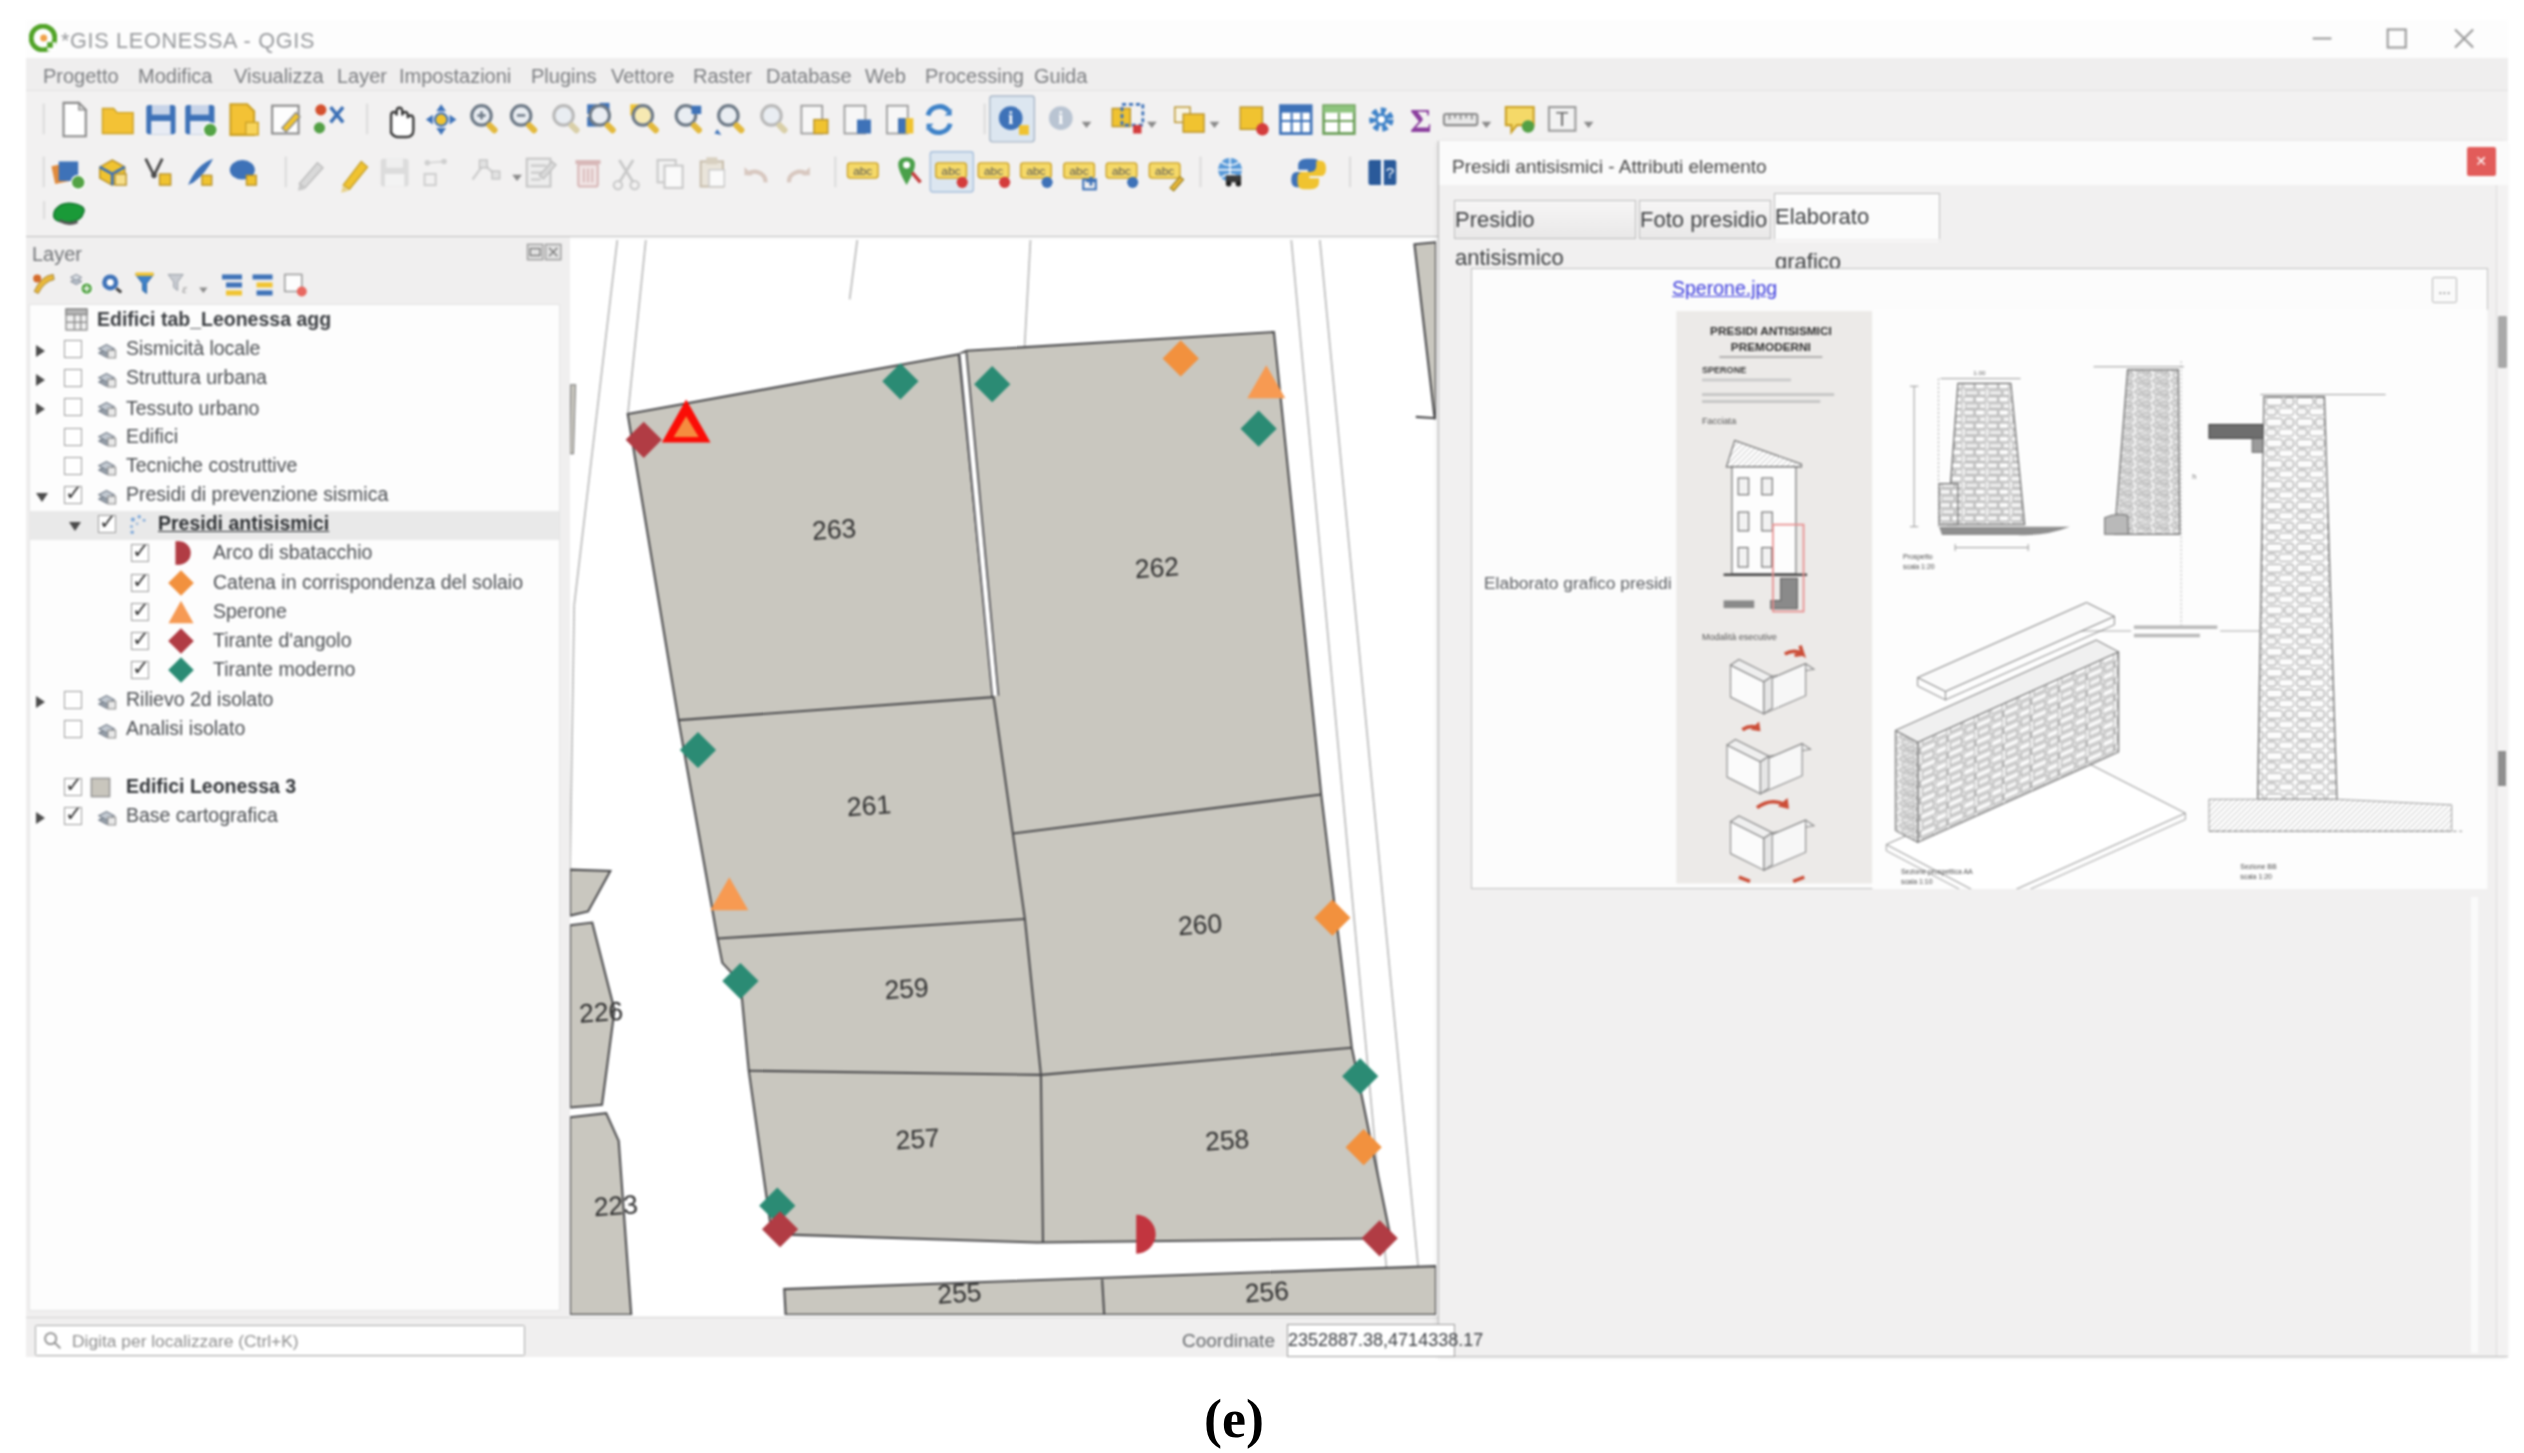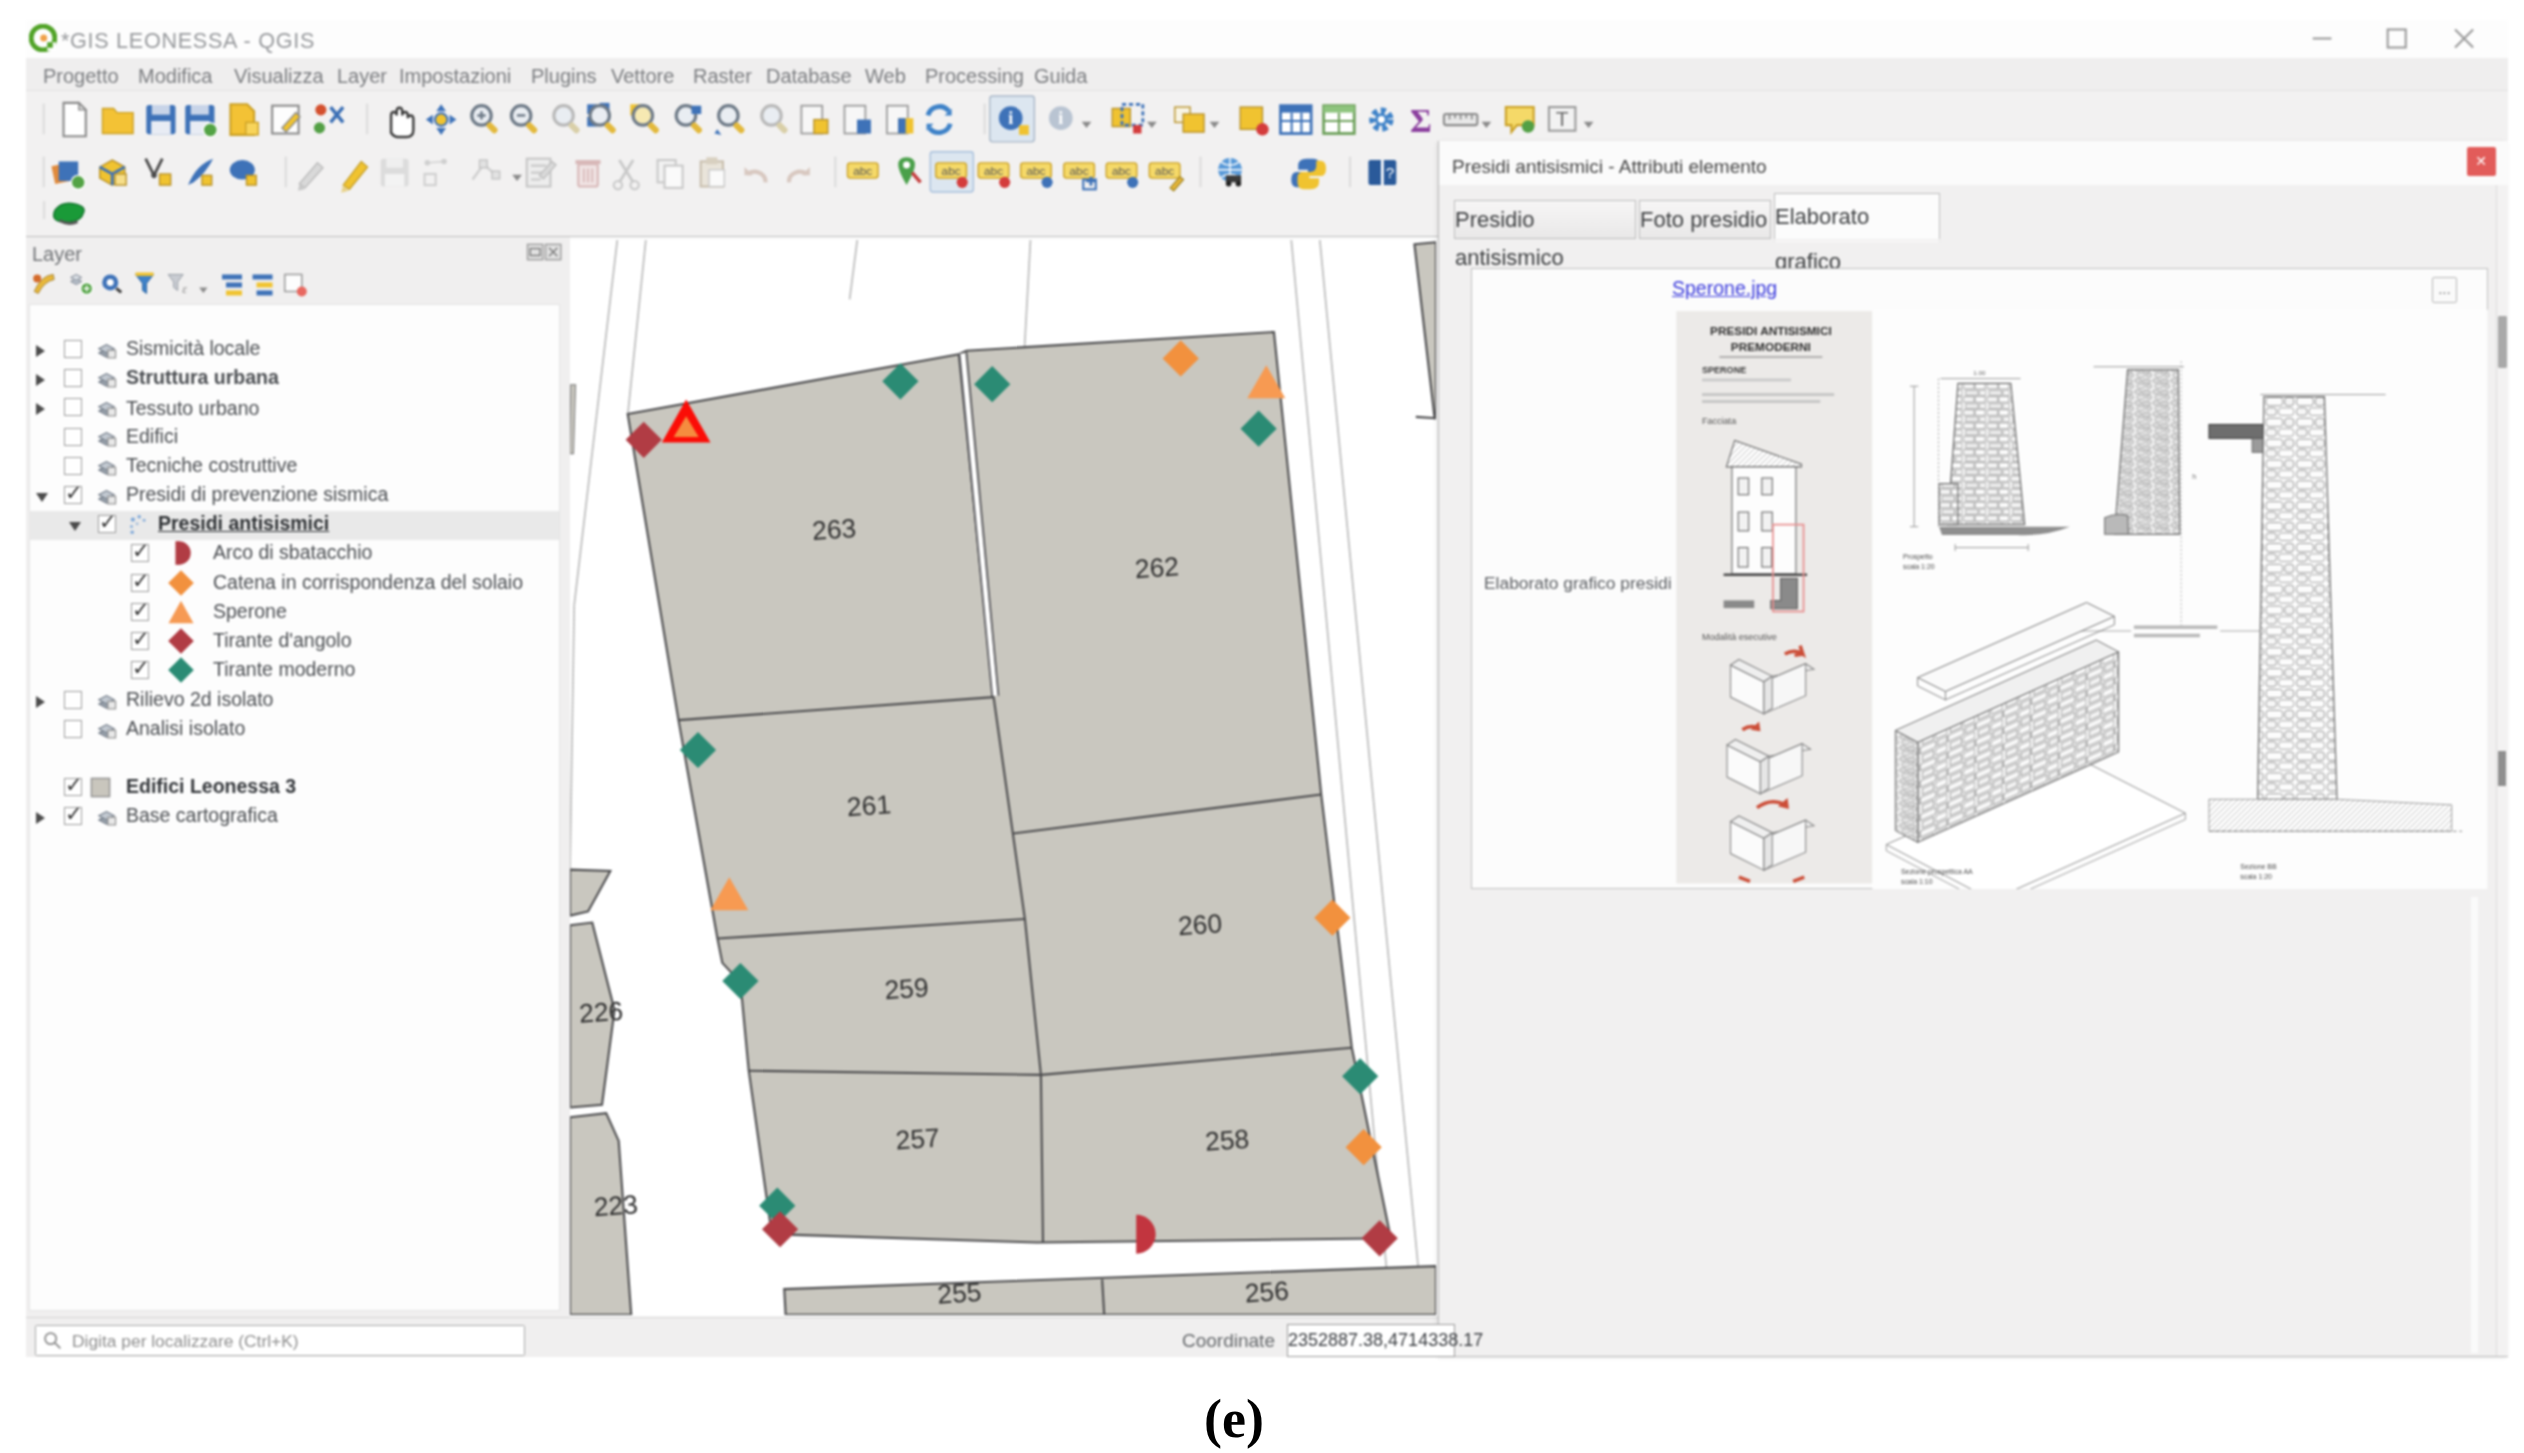--- a/index.html
+++ b/index.html
@@ -426,31 +426,41 @@
         <rect x="0" y="0" width="22" height="22" fill="#e2e2e2" stroke="#9a9a9a" stroke-width="2"></rect>
         <rect x="4" y="6" width="14" height="10" fill="none" stroke="#7a7a7a" stroke-width="2"></rect>
         <rect x="26" y="0" width="22" height="22" fill="#e2e2e2" stroke="#9a9a9a" stroke-width="2"></rect>
         <path d="M31 5 l12 12 M43 5 l-12 12" stroke="#7a7a7a" stroke-width="2"></path>
       </g>
 </svg>
 <div id="lpanel"></div>
 <div id="ltitle">Layer</div>
 <div id="tree"></div>
 <div id="treerows"></div>
+<div class="row" style="left:29px;top:307px;width:530px;">
+      <svg class="licon" style="left:35px;width:25px;height:25px;top:0" viewBox="0 0 36 36">
+        <rect x="3" y="3" width="30" height="30" fill="#f0f0f0" stroke="#8a8a8a" stroke-width="2"></rect>
+        <rect x="3" y="3" width="30" height="8" fill="#b5b5b5" stroke="#8a8a8a" stroke-width="2"></rect>
+        <line x1="15" y1="11" x2="15" y2="33" stroke="#8a8a8a" stroke-width="2"></line>
+        <line x1="24" y1="11" x2="24" y2="33" stroke="#8a8a8a" stroke-width="2"></line>
+        <line x1="3" y1="22" x2="33" y2="22" stroke="#8a8a8a" stroke-width="2"></line>
+      </svg>
+      <span style="position:absolute;left:68px;top:1.4px;font-weight:bold;color:#3a3d41">Edifici tab_Leonessa agg</span>
+    </div>
 <div class="row" style="left:29px;top:336px;width:530px;">
       <span class="ar are" style="left:7px"></span>
       <span class="cb" style="left:35px"></span>
       <svg class="licon" style="left:67px" viewBox="0 0 30 30">
         <path d="M4 20 L15 14 L26 20 L15 26 Z" fill="#9aa3ad" stroke="#6b7480" stroke-width="1.5"></path>
         <path d="M4 14 L15 8 L26 14 L15 20 Z" fill="#c3cad2" stroke="#6b7480" stroke-width="1.5"></path>
         <rect x="17" y="16" width="11" height="11" fill="#e8e8e8" stroke="#888" stroke-width="1.5"></rect>
       </svg>
       <span style="position:absolute;left:97px;top:1.4px">Sismicità locale</span>
     </div>
-<div class="row" style="left:29px;top:365px;width:530px;font-weight:bold;">
+<div class="row" style="left:29px;top:365px;width:530px;">
       <span class="ar are" style="left:7px"></span>
       <span class="cb" style="left:35px"></span>
       <svg class="licon" style="left:67px" viewBox="0 0 30 30">
         <path d="M4 20 L15 14 L26 20 L15 26 Z" fill="#9aa3ad" stroke="#6b7480" stroke-width="1.5"></path>
         <path d="M4 14 L15 8 L26 14 L15 20 Z" fill="#c3cad2" stroke="#6b7480" stroke-width="1.5"></path>
         <rect x="17" y="16" width="11" height="11" fill="#e8e8e8" stroke="#888" stroke-width="1.5"></rect>
       </svg>
       <span style="position:absolute;left:97px;top:1.4px">Struttura urbana</span>
     </div>
 <div class="row" style="left:29px;top:394px;width:530px;">

